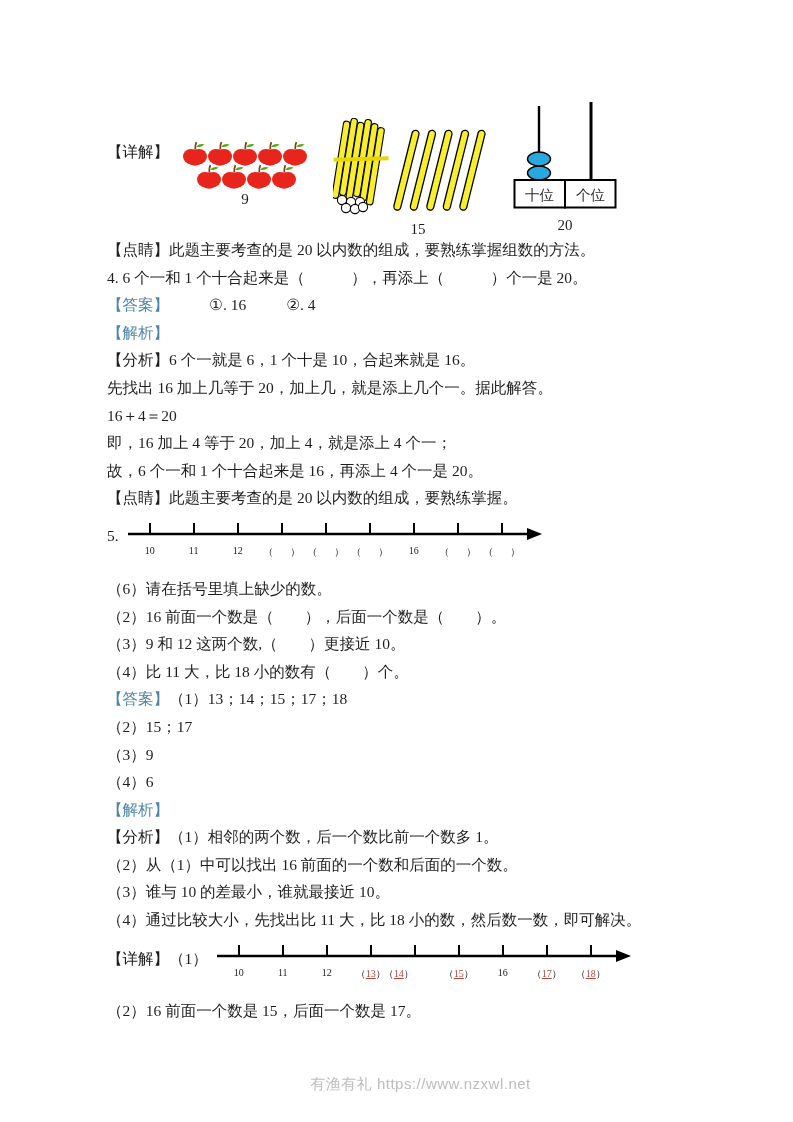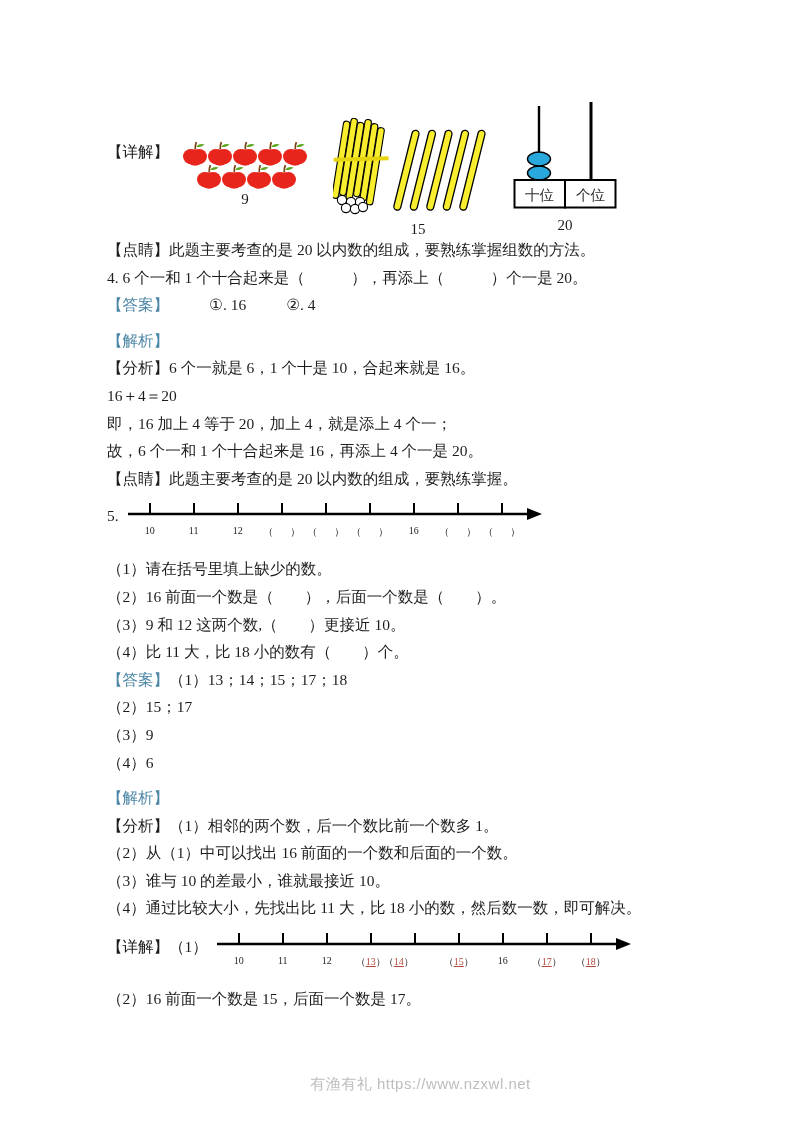--- a/index.html
+++ b/index.html
@@ -1,21 +1,21 @@
 <!DOCTYPE html>
 <html style="--header-blue: #4c86a6; --answer-red: #b5463c; --apple-red: #e8251c; --apple-leaf-green: #5aa51c; --stick-yellow: #f8ee2e; --bead-blue: #29a8dd; --text-color: #1d1d1d; --footer-gray: #bdbdbd;"><head>
 <meta charset="utf-8">
 <style>
   html,body{margin:0;padding:0;background:#ffffff;}
   .page{position:relative;width:793px;height:1122px;background:#fff;overflow:hidden;
         font-family:"Liberation Serif","DejaVu Serif",serif;color:var(--text-color,#1d1d1d);
         font-size:15.5px;padding-left:48px;}
   .content{position:absolute;left:107px;top:98px;width:600px;}
   .line{line-height:27.6px;white-space:nowrap;}
-  .blue{color:var(--header-blue,#4c86a6);margin-top:8px;}
+  .blue{color:var(--header-blue,#4c86a6);}
   .red-num{color:var(--answer-red,#b5463c);text-decoration:underline;}
   .ans-item{margin-left:40px;}
   
   .figure-row{display:flex;align-items:flex-start;height:134px;margin-bottom:4px;}
   .detail-label{margin-top:40px;width:76px;}
   .fig{text-align:center;}
   .fig-caption{font-size:15px;margin-top:1px;text-align:center;line-height:16px;}
   .fig-apples{margin-top:42px;margin-left:0px;}
   .apple-row{display:flex;gap:1px;}
   .apple-row2{margin-left:14px;margin-top:-4px;}
@@ -166,20 +166,21 @@
     <div class="line">【点睛】此题主要考查的是 20 以内数的组成，要熟练掌握组数的方法。</div>
 
     <div class="line">4. 6 个一和 1 个十合起来是（　　　），再添上（　　　）个一是 20。</div>
     <div class="line">
       <span class="blue">【答案】</span><span><span class="ans-item">①. 16</span><span class="ans-item">②. 4</span></span>
     </div>
     <div class="line blue">【解析】</div>
     <div class="line">
       <span>【分析】</span><span>6 个一就是 6，1 个十是 10，合起来就是 16。</span>
     </div>
+    <div class="line">先找出 16 加上几等于 20，加上几，就是添上几个一。据此解答。</div>
     <div class="line">16＋4＝20</div>
     <div class="line">即，16 加上 4 等于 20，加上 4，就是添上 4 个一；</div>
     <div class="line">故，6 个一和 1 个十合起来是 16，再添上 4 个一是 20。</div>
     <div class="line">
       <span>【点睛】</span><span>此题主要考查的是 20 以内数的组成，要熟练掌握。</span>
     </div>
 
     <div class="numline-row">
       <span class="nl-prefix">5.</span>
       <div class="numline"><svg width="414" height="20">
@@ -201,21 +202,21 @@
             <span class="nl-label" style="left: 154px;">（<span class="blank-gap"></span>）</span>
             <span class="nl-label" style="left: 198px;">（<span class="blank-gap"></span>）</span>
             <span class="nl-label" style="left: 242px;">（<span class="blank-gap"></span>）</span>
             <span class="nl-label" style="left: 286px;">16</span>
             <span class="nl-label" style="left: 330px;">（<span class="blank-gap"></span>）</span>
             <span class="nl-label" style="left: 374px;">（<span class="blank-gap"></span>）</span>
           </div></div>
     </div>
 
     <div>
-        <div class="line">（1）请在括号里填上缺少的数。</div>
+        <div class="line">（6）请在括号里填上缺少的数。</div>
         <div class="line">（2）16 前面一个数是（　　），后面一个数是（　　）。</div>
         <div class="line">（3）9 和 12 这两个数,（　　）更接近 10。</div>
         <div class="line">（4）比 11 大，比 18 小的数有（　　）个。</div>
       </div>
 
     <div class="line">
       <span class="blue">【答案】</span><span>（1）13；14；15；17；18</span>
     </div>
     <div>
         <div class="line">（2）15；17</div>

